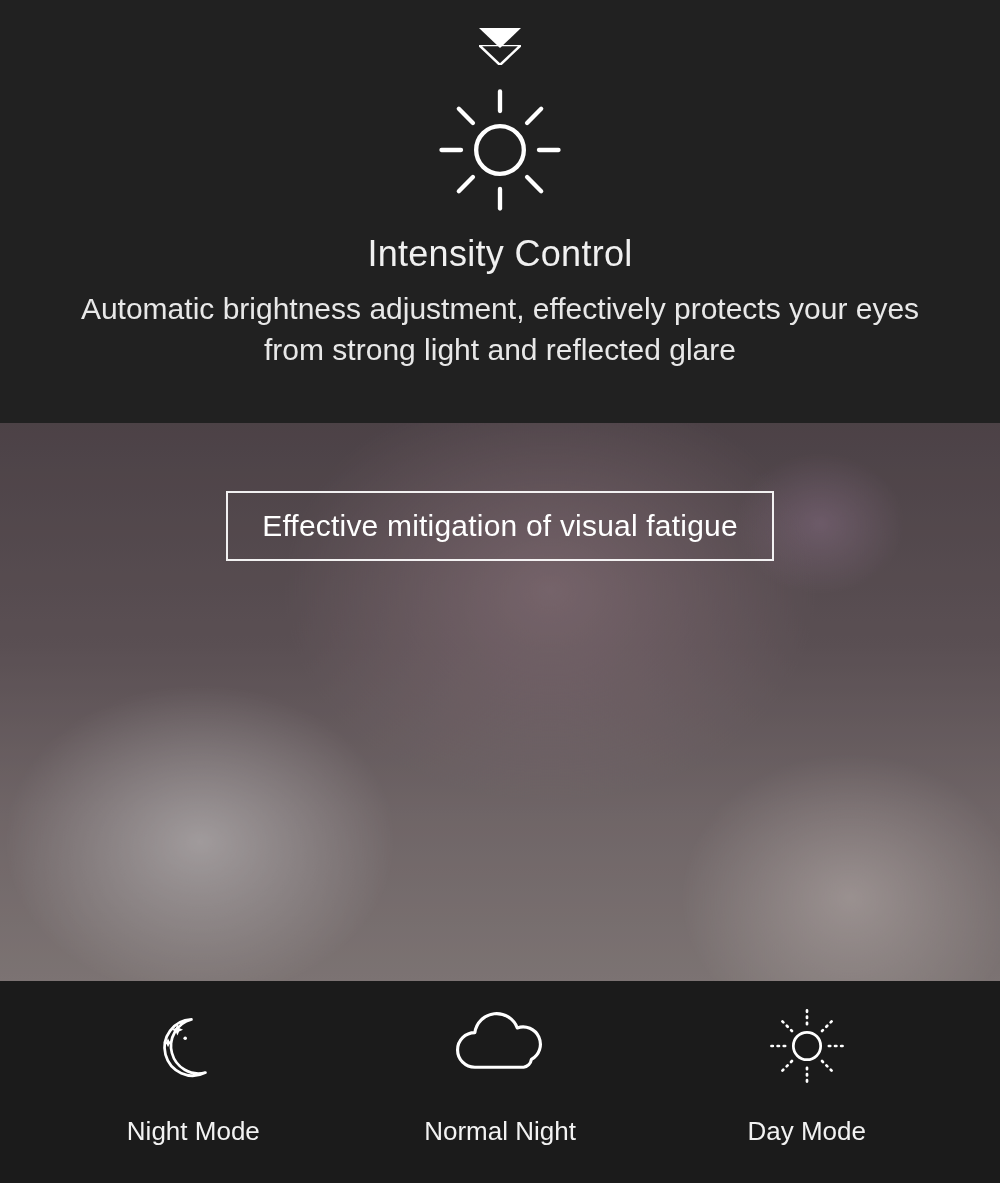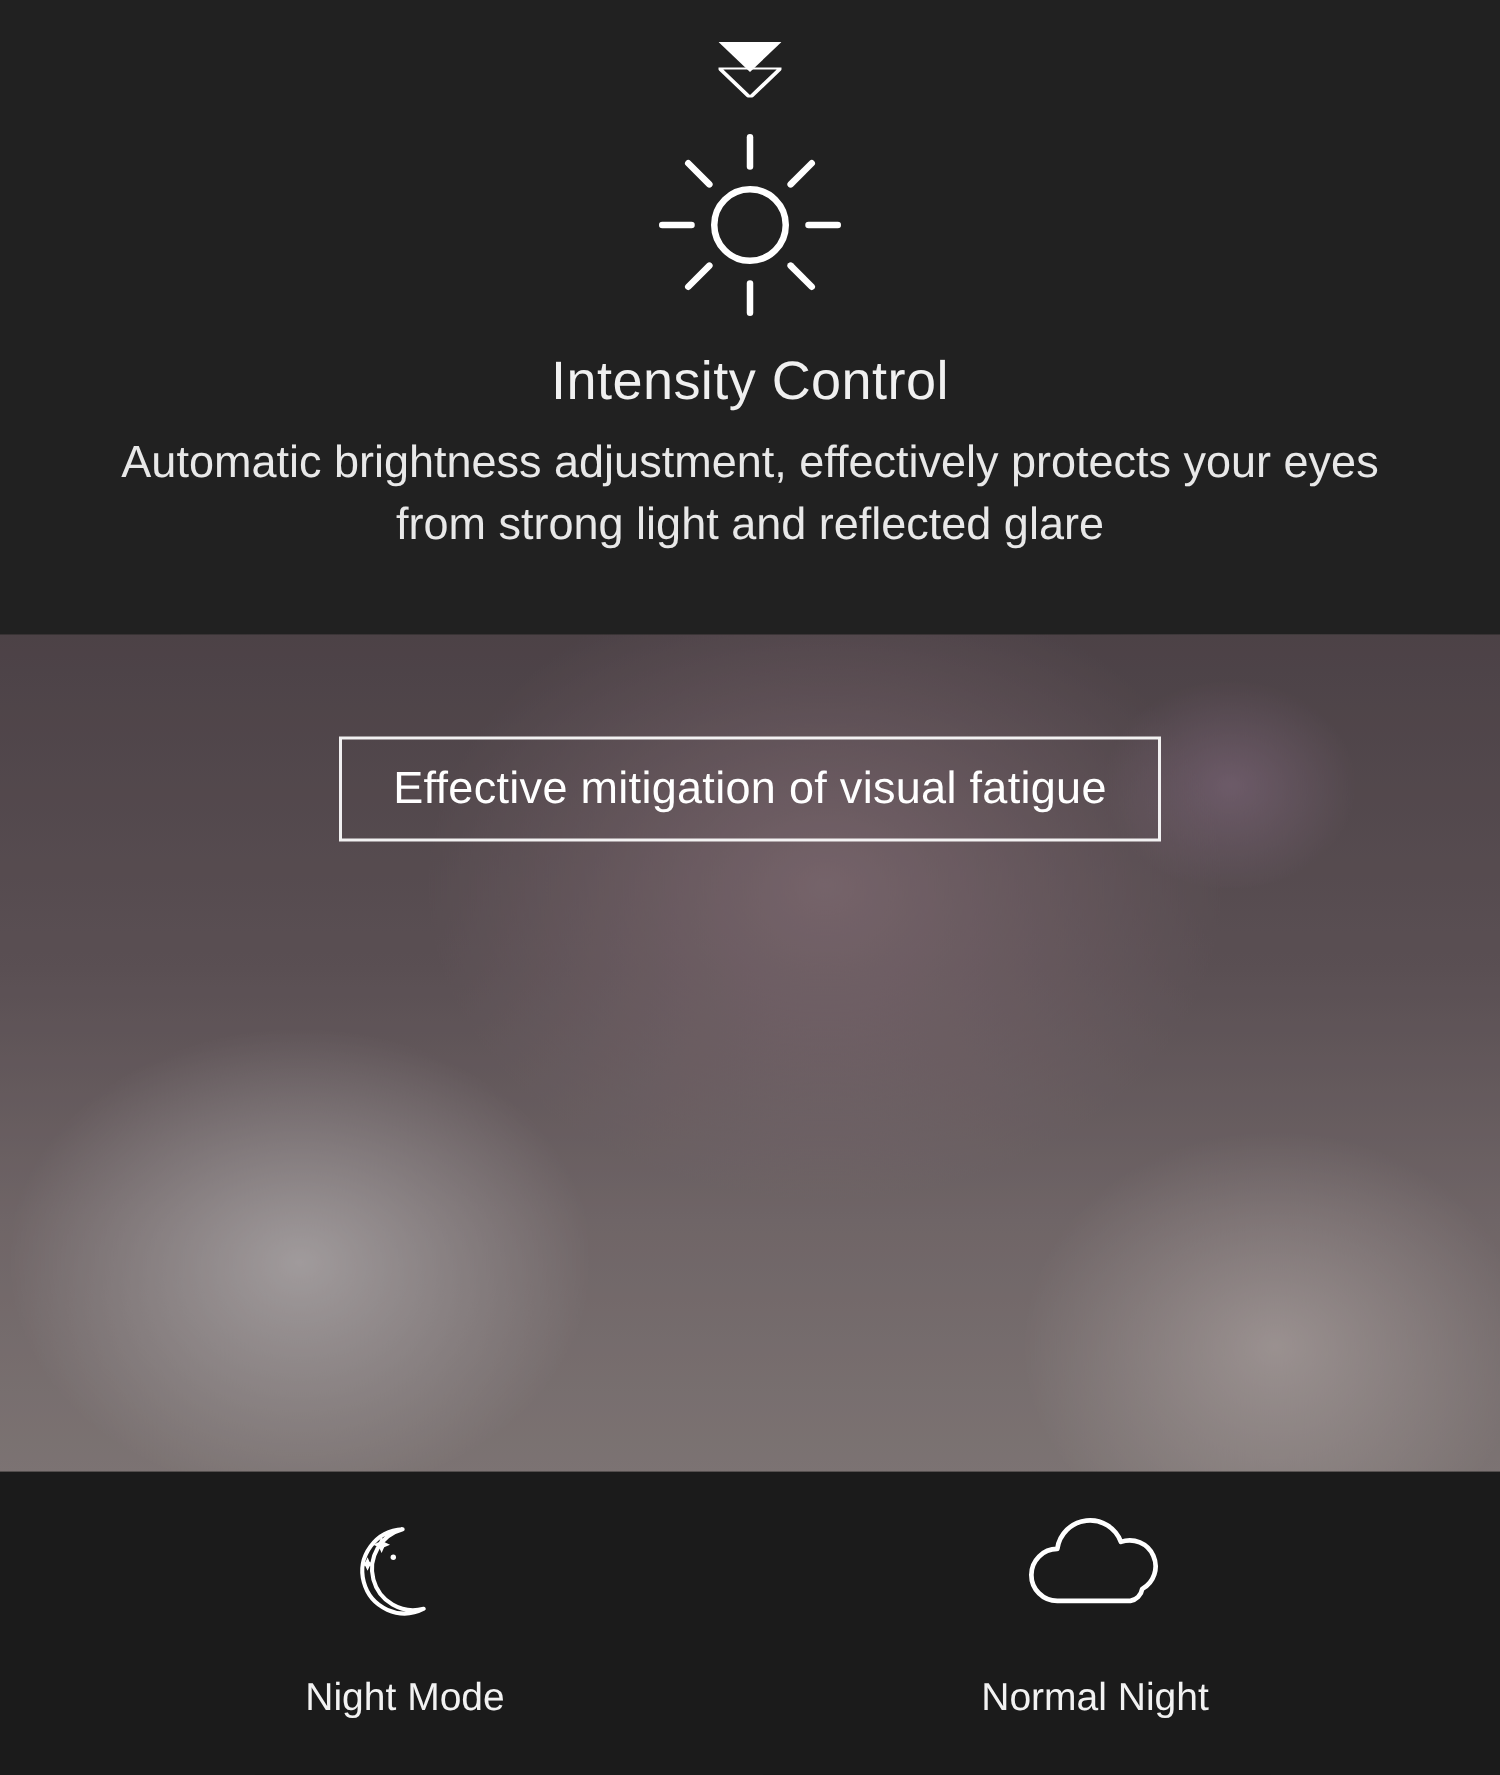--- a/index.html
+++ b/index.html
@@ -153,13 +153,31 @@
                  a22 22 0 0 1 0 -44
                  a28 28 0 0 1 54 -6
                  a22 22 0 0 1 18 40
                  a12 12 0 0 1 -10 10
                  H38 Z" fill="none" stroke="#ffffff" stroke-width="4" stroke-linejoin="round"></path>
       </svg>
     </div>
     <div class="mode-label">Normal Night</div>
   </div>
 
+  <div class="mode">
+    <div class="icon-slot">
+      <svg width="82" height="82" viewBox="0 0 120 120">
+        <circle cx="60" cy="60" r="20" fill="none" stroke="#ffffff" stroke-width="4"></circle>
+        <g stroke="#ffffff" stroke-width="4" stroke-linecap="round" stroke-dasharray="2 7">
+          <line x1="60" y1="8" x2="60" y2="28"></line>
+          <line x1="60" y1="92" x2="60" y2="112"></line>
+          <line x1="8" y1="60" x2="28" y2="60"></line>
+          <line x1="92" y1="60" x2="112" y2="60"></line>
+          <line x1="24" y1="24" x2="38" y2="38"></line>
+          <line x1="82" y1="82" x2="96" y2="96"></line>
+          <line x1="96" y1="24" x2="82" y2="38"></line>
+          <line x1="38" y1="82" x2="24" y2="96"></line>
+        </g>
+      </svg>
+    </div>
+    <div class="mode-label">Day Mode</div>
+  </div>
 </div>
 
 </body></html>

